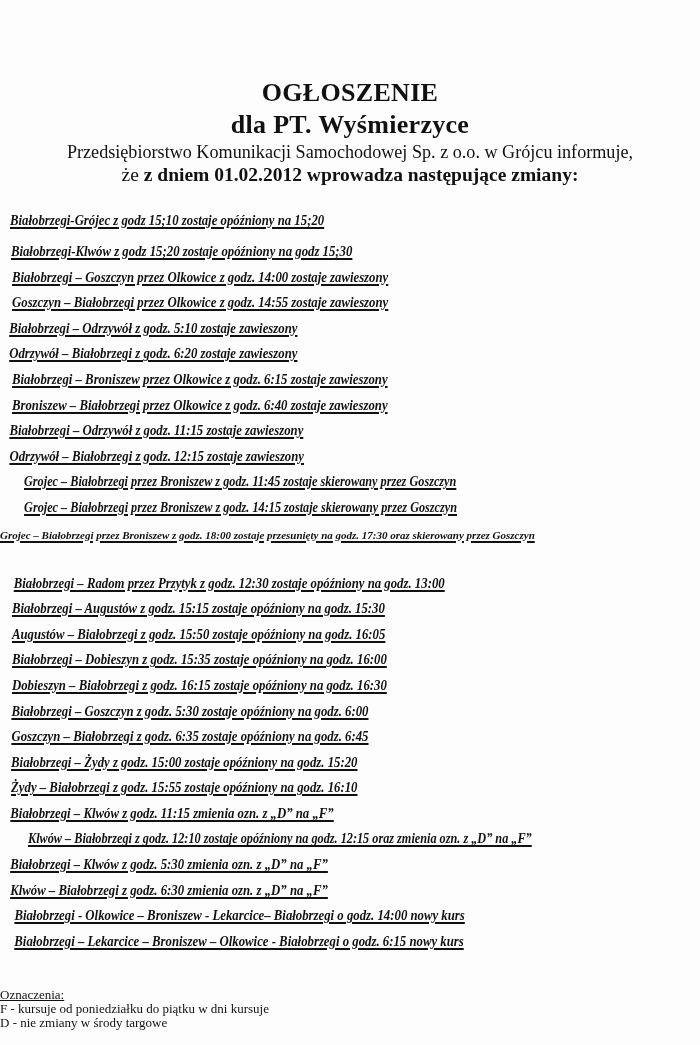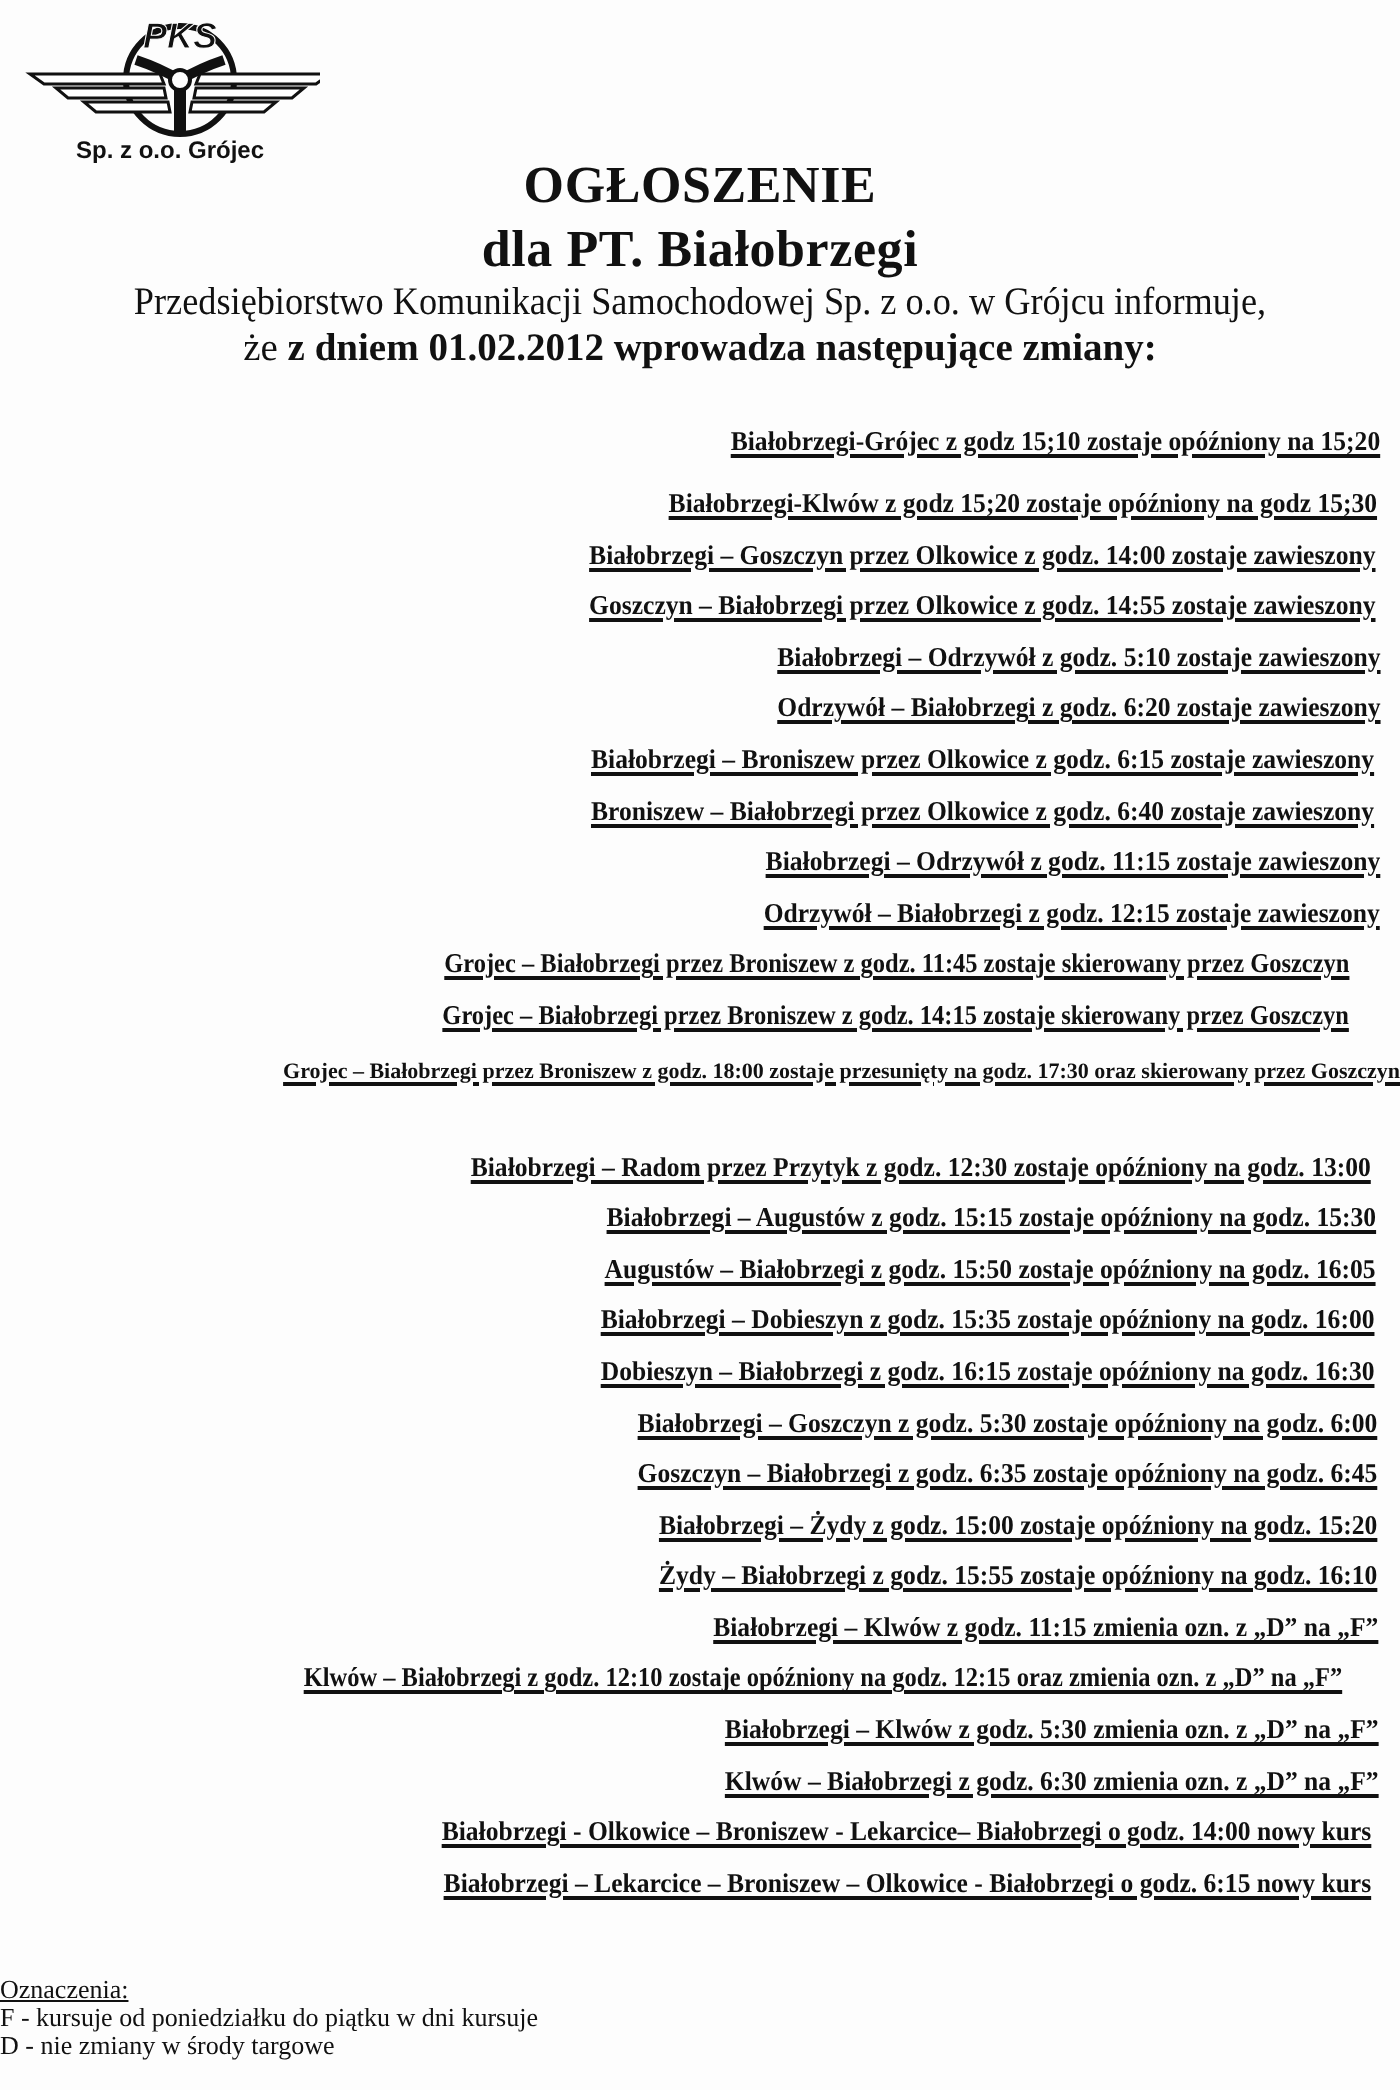--- a/index.html
+++ b/index.html
@@ -74,28 +74,29 @@
   .changes {
     position: absolute;
     left: 0;
     top: 203px;
     width: 700px;
     margin: 0;
     padding: 0;
     list-style: none;
   }
   .change {
-    text-align: right;
+    text-align: left;
     font-weight: bold;
     font-size: 13.6px;
     line-height: 18px;
     height: 25.6px;
     white-space: nowrap;
     padding-top: 7px;
     box-sizing: border-box;
+    font-style: italic;
   }
   .change span {
     text-decoration: underline;
     text-decoration-thickness: 1.5px;
     text-underline-offset: 2px;
     display: inline-block;
     transform: scaleX(0.94);
     transform-origin: center;
   }
   .change.first { padding-top: 9px; height: 33px; }
@@ -115,44 +116,23 @@
     font-size: 13px;
     line-height: 14px;
   }
   .legend-title { text-decoration: underline; }
 </style>
 </head>
 <body>
 
 <div class="page">
 
-  <div class="logo">
-    <svg width="150" height="68" viewBox="0 0 150 68">
-
-      <circle cx="80" cy="38" r="27" fill="none" stroke="#111" stroke-width="3"></circle>
-
-      <path d="M58 28 Q70 32 80 38 Q90 32 102 28" fill="none" stroke="#111" stroke-width="5"></path>
-      <rect x="77" y="38" width="6" height="26" fill="#111"></rect>
-      <circle cx="80" cy="38" r="5" fill="#fff" stroke="#111" stroke-width="2"></circle>
-
-      <text x="80" y="22" text-anchor="middle" font-family="Liberation Sans, DejaVu Sans, sans-serif" font-weight="bold" font-style="italic" font-size="18" fill="#111" stroke="#fff" stroke-width="0.5">PKS</text>
-
-      <path d="M5 35 L70 35 L72 40 L12 40 Z" fill="#fff" stroke="#111" stroke-width="1.5"></path>
-      <path d="M18 42 L72 42 L73 47 L24 47 Z" fill="#fff" stroke="#111" stroke-width="1.5"></path>
-      <path d="M32 49 L74 49 L75 54 L38 54 Z" fill="#fff" stroke="#111" stroke-width="1.5"></path>
-
-      <path d="M155 35 L90 35 L88 40 L148 40 Z" fill="#fff" stroke="#111" stroke-width="1.5"></path>
-      <path d="M142 42 L88 42 L87 47 L136 47 Z" fill="#fff" stroke="#111" stroke-width="1.5"></path>
-      <path d="M128 49 L86 49 L85 54 L122 54 Z" fill="#fff" stroke="#111" stroke-width="1.5"></path>
-    </svg>
-    <div class="logo-caption">Sp. z o.o. Grójec</div>
-  </div>
 
   <div class="title title-1">OGŁOSZENIE</div>
-  <div class="title title-2">dla PT. Białobrzegi</div>
+  <div class="title title-2">dla PT. Wyśmierzyce</div>
 
   <div class="intro intro-1">Przedsiębiorstwo Komunikacji Samochodowej Sp. z o.o. w Grójcu informuje,</div>
   <div class="intro intro-2"><span>że </span><span class="emph">z dniem 01.02.2012 wprowadza następujące zmiany:</span></div>
 
   <ul class="changes">
     <li class="change first"><span>Białobrzegi-Grójec z  godz 15;10 zostaje opóźniony na 15;20</span></li>
     <li class="change"><span>Białobrzegi-Klwów z godz 15;20 zostaje opóźniony na godz 15;30</span></li>
     <li class="change"><span>Białobrzegi – Goszczyn przez Olkowice z godz. 14:00 zostaje zawieszony</span></li>
     <li class="change"><span>Goszczyn – Białobrzegi przez Olkowice z godz. 14:55 zostaje zawieszony</span></li>
     <li class="change"><span>Białobrzegi – Odrzywół z godz. 5:10 zostaje zawieszony</span></li>

